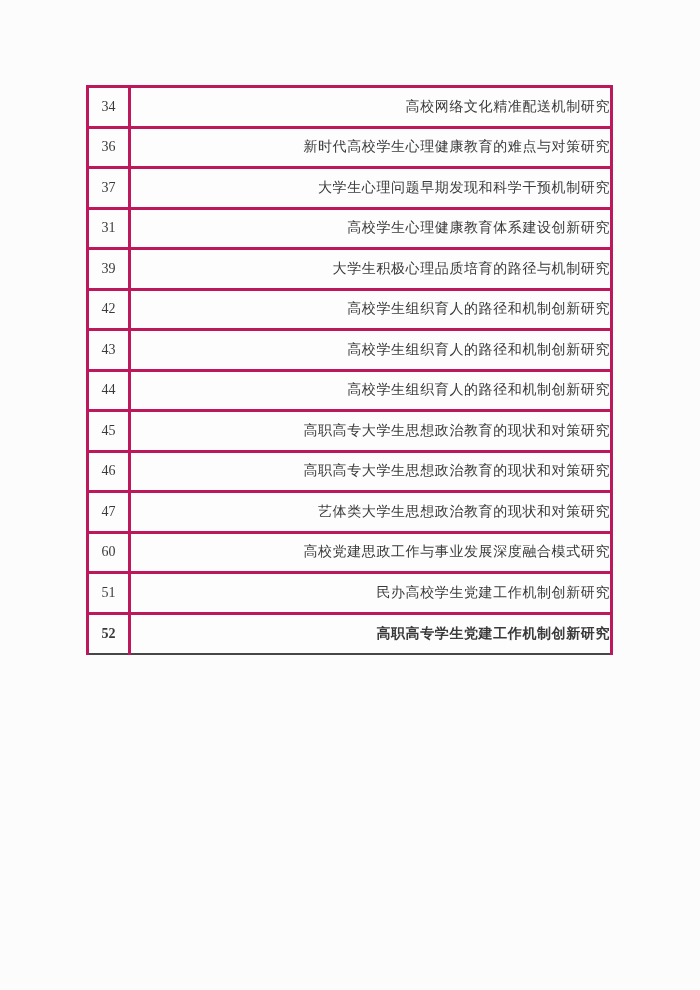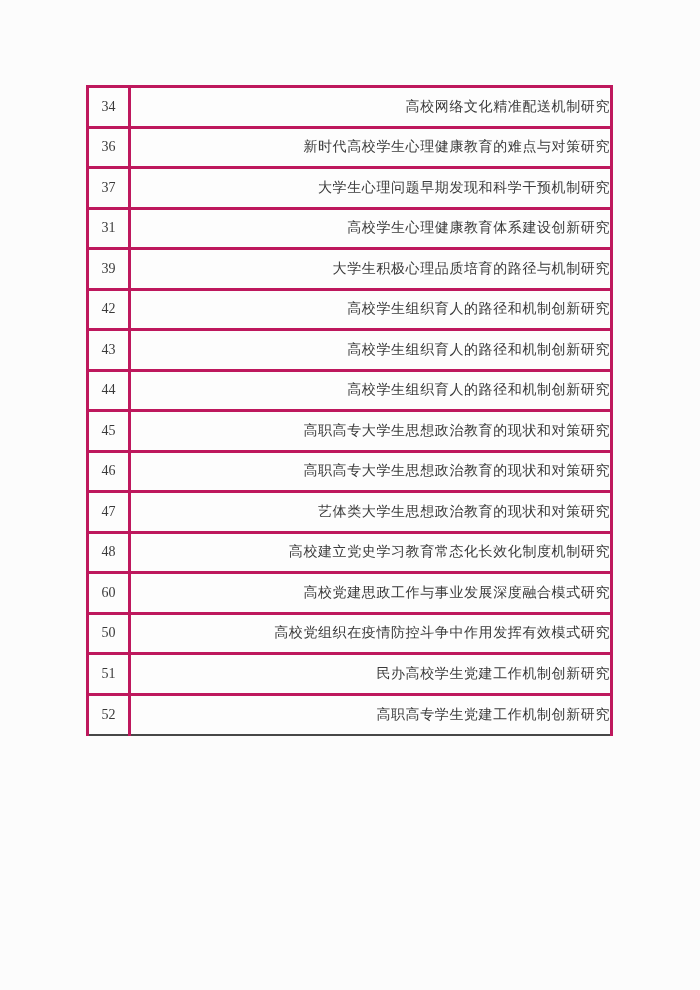--- a/index.html
+++ b/index.html
@@ -39,21 +39,21 @@
     text-align: center;
     letter-spacing: 0;
     font-size: 14px;
   }
   table.topic-table td.topic {
     padding-left: 6px;
     text-align: right;
     white-space: nowrap;
     overflow: hidden;
   }
-  table.topic-table tr:last-child td { border-bottom: 2px solid #474747; }
+  table.topic-table tr:last-child td { border-bottom: 2px solid #474747; font-weight: bold; }
 </style>
 </head>
 <body>
 
 <div class="page">
   <table class="topic-table">
     <tbody>
       <tr>
         <td class="num">34</td>
         <td class="topic">高校网络文化精准配送机制研究</td>
@@ -92,30 +92,22 @@
       </tr>
       <tr>
         <td class="num">46</td>
         <td class="topic">高职高专大学生思想政治教育的现状和对策研究</td>
       </tr>
       <tr>
         <td class="num">47</td>
         <td class="topic">艺体类大学生思想政治教育的现状和对策研究</td>
       </tr>
       <tr>
-        <td class="num">48</td>
-        <td class="topic">高校建立党史学习教育常态化长效化制度机制研究</td>
-      </tr>
-      <tr>
         <td class="num">60</td>
         <td class="topic">高校党建思政工作与事业发展深度融合模式研究</td>
-      </tr>
-      <tr>
-        <td class="num">50</td>
-        <td class="topic">高校党组织在疫情防控斗争中作用发挥有效模式研究</td>
       </tr>
       <tr>
         <td class="num">51</td>
         <td class="topic">民办高校学生党建工作机制创新研究</td>
       </tr>
       <tr>
         <td class="num">52</td>
         <td class="topic">高职高专学生党建工作机制创新研究</td>
       </tr>
     </tbody>

